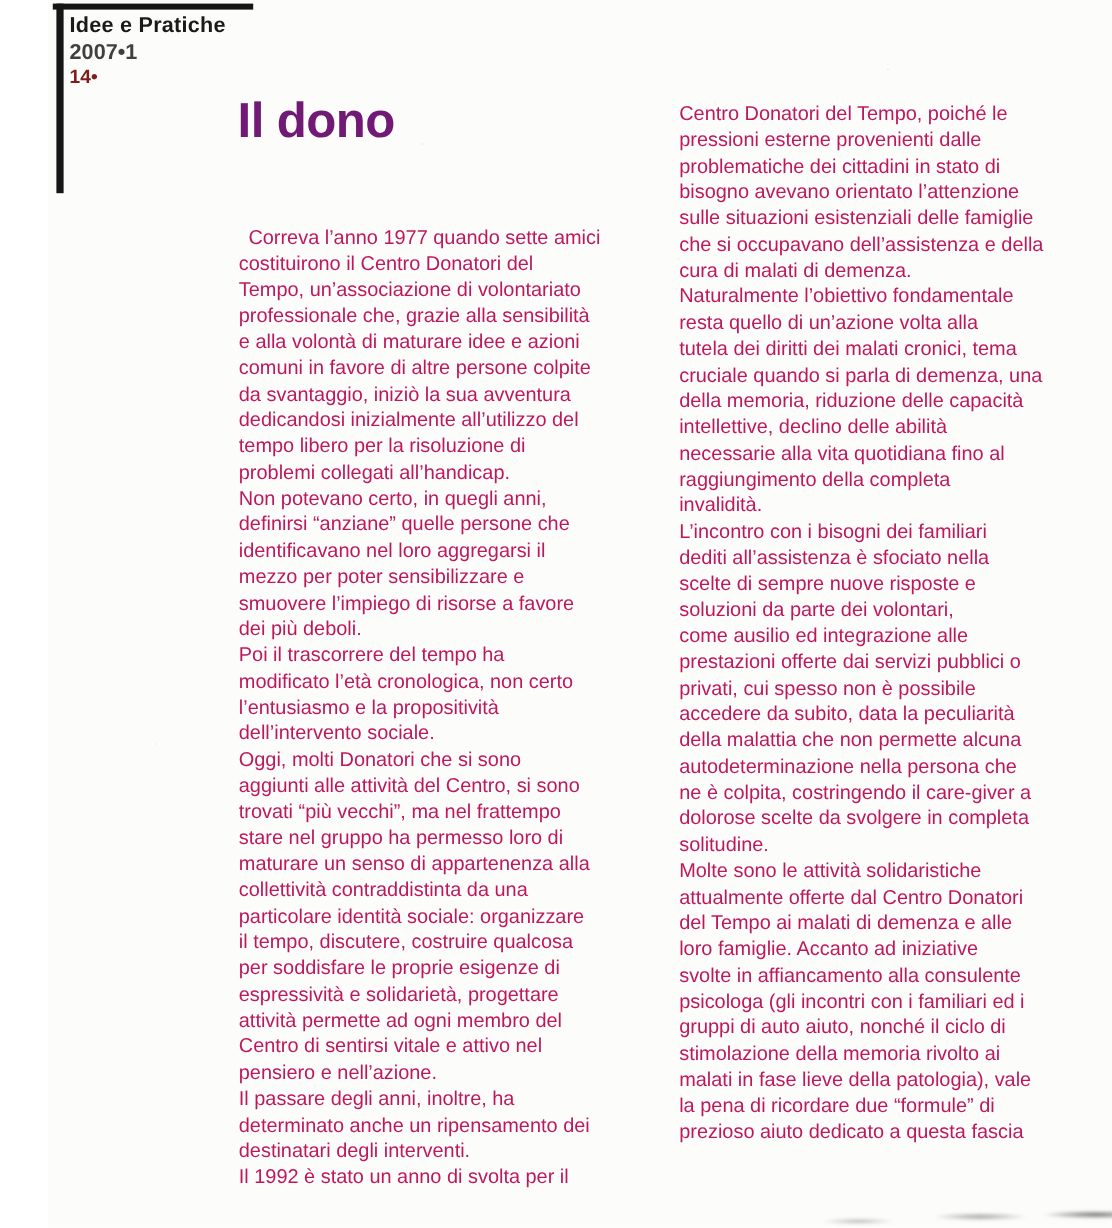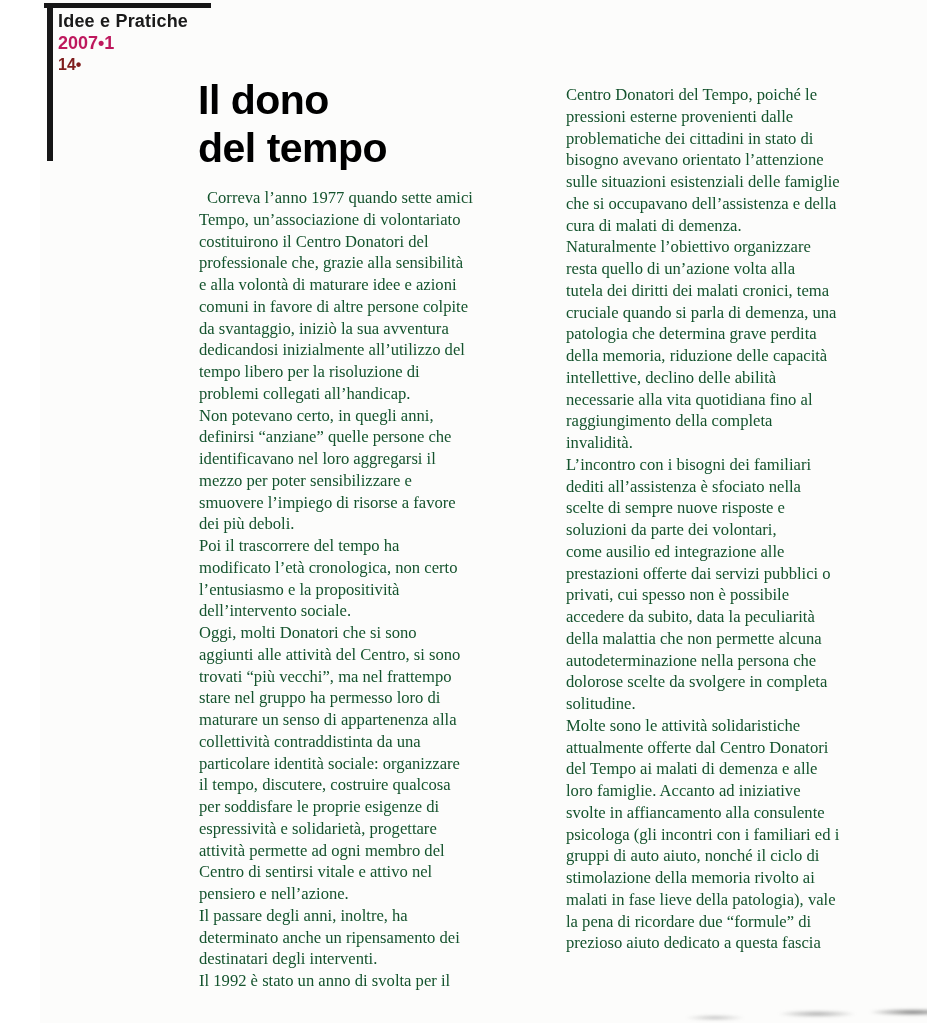--- a/index.html
+++ b/index.html
@@ -51,43 +51,42 @@
   }
   .masthead .pub {
     font-size: 18px;
     font-weight: bold;
     color: #1a1a1a;
     letter-spacing: 0.2px;
   }
   .masthead .issue {
     font-size: 18px;
     font-weight: bold;
-    color: #be185d;
+    color: #404040;
   }
   .masthead .pagenum {
     font-size: 16px;
     font-weight: bold;
     color: #7f1d1d;
   }
   .article-title {
     position: absolute;
     left: 158px; top: 76px;
     font-size: 41px;
     font-weight: bold;
     line-height: 48px;
     letter-spacing: -0.5px;
-    color: #000000;
+    color: #701a75;
   }
   .column {
     position: absolute;
     font-size: 16.6px;
     line-height: 21.75px;
-    color: #14532d;
+    color: #be185d;
     white-space: nowrap;
-    font-family: Liberation Serif, serif;
   }
   .column-left {
     left: 159px; top: 187px;
     width: 352px;
   }
   .column-right {
     left: 526px; top: 84px;
     width: 356px;
   }
   .column-left .line:first-child {
@@ -117,27 +116,26 @@
   <div class="rule-left"></div>
 
   <div class="masthead">
     <div class="pub">Idee e Pratiche</div>
     <div class="issue">2007•1</div>
     <div class="pagenum">14•</div>
   </div>
 
   <div class="article-title">
     <div>Il dono</div>
-    <div>del tempo</div>
   </div>
 
   <div class="column column-left">
       <div class="line">Correva l’anno 1977 quando sette amici</div>
+      <div class="line">costituirono il Centro Donatori del</div>
       <div class="line">Tempo, un’associazione di volontariato</div>
-      <div class="line">costituirono il Centro Donatori del</div>
       <div class="line">professionale che, grazie alla sensibilità</div>
       <div class="line">e alla volontà di maturare idee e azioni</div>
       <div class="line">comuni in favore di altre persone colpite</div>
       <div class="line">da svantaggio, iniziò la sua avventura</div>
       <div class="line">dedicandosi inizialmente all’utilizzo del</div>
       <div class="line">tempo libero per la risoluzione di</div>
       <div class="line">problemi collegati all’handicap.</div>
       <div class="line">Non potevano certo, in quegli anni,</div>
       <div class="line">definirsi “anziane” quelle persone che</div>
       <div class="line">identificavano nel loro aggregarsi il</div>
@@ -168,40 +166,40 @@
     </div>
 
   <div class="column column-right">
       <div class="line">Centro Donatori del Tempo, poiché le</div>
       <div class="line">pressioni esterne provenienti dalle</div>
       <div class="line">problematiche dei cittadini in stato di</div>
       <div class="line">bisogno avevano orientato l’attenzione</div>
       <div class="line">sulle situazioni esistenziali delle famiglie</div>
       <div class="line">che si occupavano dell’assistenza e della</div>
       <div class="line">cura di malati di demenza.</div>
-      <div class="line">Naturalmente l’obiettivo organizzare</div>
+      <div class="line">Naturalmente l’obiettivo fondamentale</div>
       <div class="line">resta quello di un’azione volta alla</div>
       <div class="line">tutela dei diritti dei malati cronici, tema</div>
       <div class="line">cruciale quando si parla di demenza, una</div>
-      <div class="line">patologia che determina grave perdita</div>
       <div class="line">della memoria, riduzione delle capacità</div>
       <div class="line">intellettive, declino delle abilità</div>
       <div class="line">necessarie alla vita quotidiana fino al</div>
       <div class="line">raggiungimento della completa</div>
       <div class="line">invalidità.</div>
       <div class="line">L’incontro con i bisogni dei familiari</div>
       <div class="line">dediti all’assistenza è sfociato nella</div>
       <div class="line">scelte di sempre nuove risposte e</div>
       <div class="line">soluzioni da parte dei volontari,</div>
       <div class="line">come ausilio ed integrazione alle</div>
       <div class="line">prestazioni offerte dai servizi pubblici o</div>
       <div class="line">privati, cui spesso non è possibile</div>
       <div class="line">accedere da subito, data la peculiarità</div>
       <div class="line">della malattia che non permette alcuna</div>
       <div class="line">autodeterminazione nella persona che</div>
+      <div class="line">ne è colpita, costringendo il care-giver a</div>
       <div class="line">dolorose scelte da svolgere in completa</div>
       <div class="line">solitudine.</div>
       <div class="line">Molte sono le attività solidaristiche</div>
       <div class="line">attualmente offerte dal Centro Donatori</div>
       <div class="line">del Tempo ai malati di demenza e alle</div>
       <div class="line">loro famiglie. Accanto ad iniziative</div>
       <div class="line">svolte in affiancamento alla consulente</div>
       <div class="line">psicologa (gli incontri con i familiari ed i</div>
       <div class="line">gruppi di auto aiuto, nonché il ciclo di</div>
       <div class="line">stimolazione della memoria rivolto ai</div>

